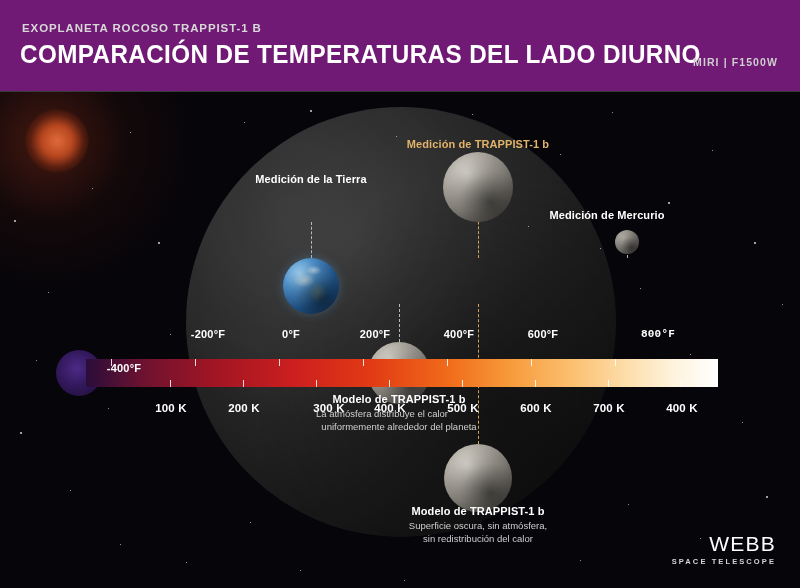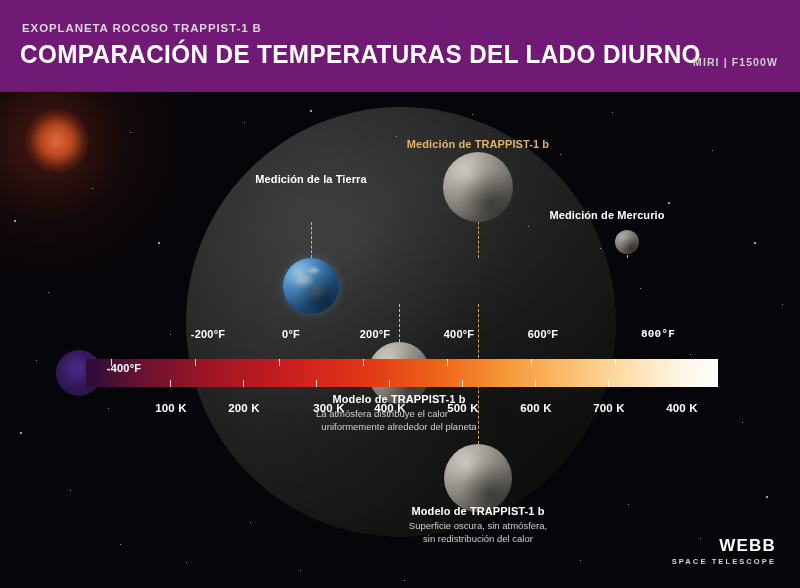--- a/index.html
+++ b/index.html
@@ -242,22 +242,22 @@
       radial-gradient(circle at 34% 32%, #b9b5ad 0%, #94908a 35%, #63605b 70%, #2f2d2b 100%);
   }
 
   
   #webb-logo {
     position: absolute;
     right: 24px; bottom: 22px;
     text-align: right;
   }
   #webb-word {
-    font-size: 17px;
-    font-weight: bold;
+    font-size: 21px;
+    font-weight: normal;
     color: #ffffff;
     letter-spacing: 1.2px;
     line-height: 1;
   }
   #webb-sub {
     font-size: 7.5px;
     font-weight: bold;
     color: #d5d5d5;
     letter-spacing: 2.1px;
     margin-top: 3px;

